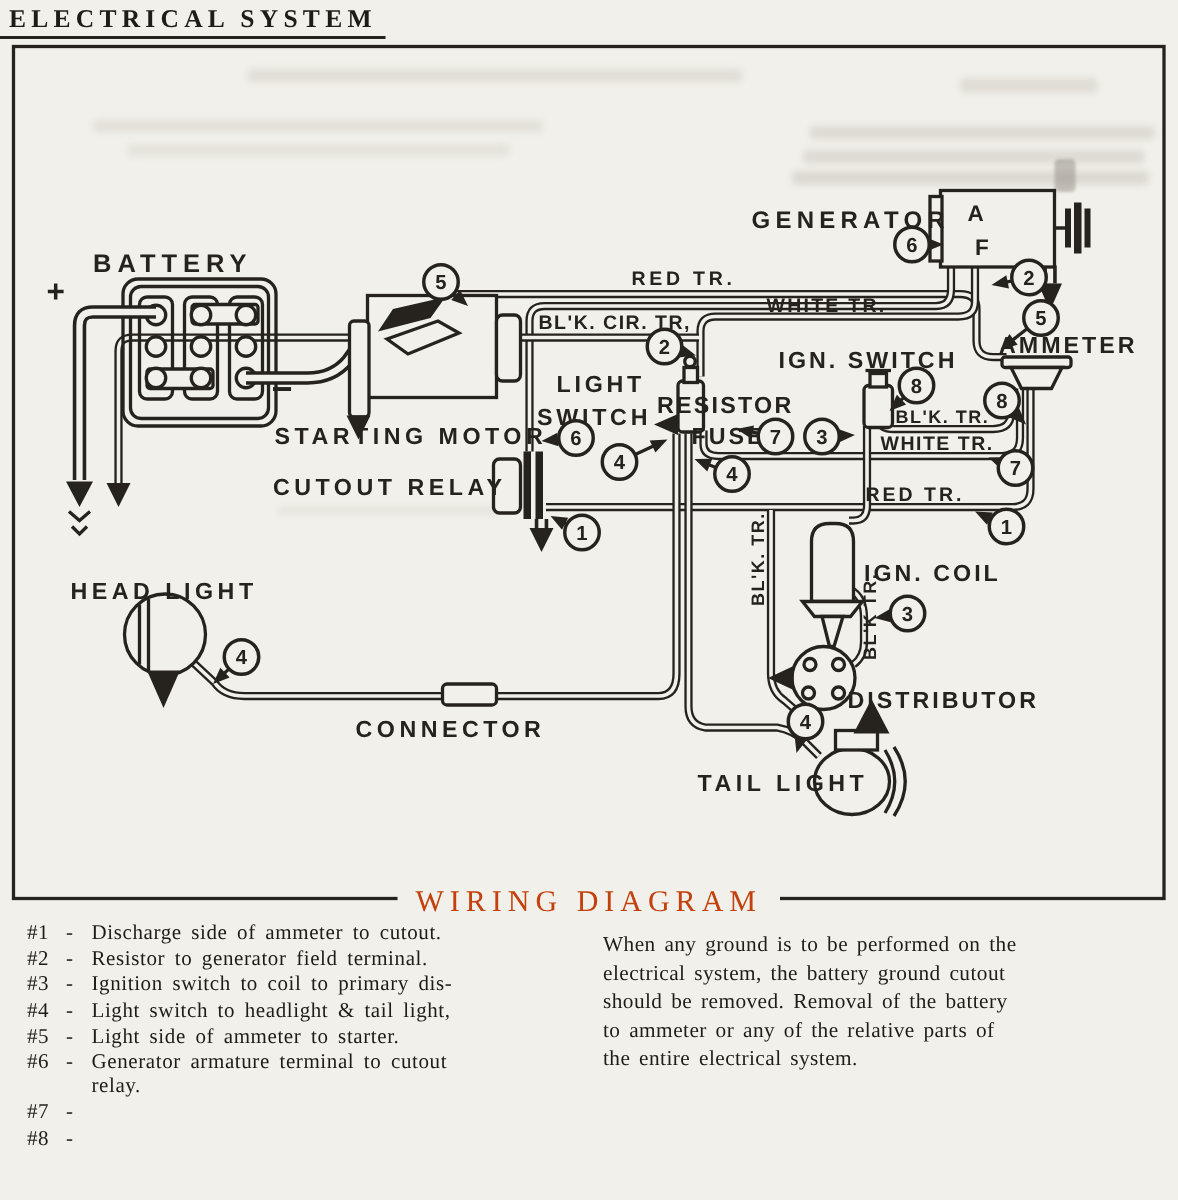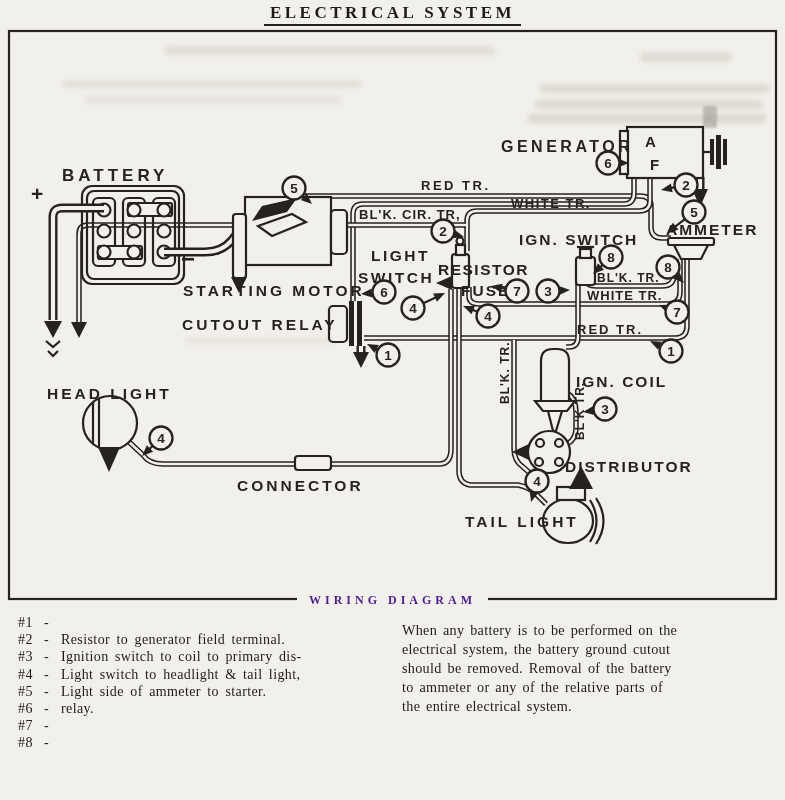--- a/index.html
+++ b/index.html
@@ -2,29 +2,29 @@
 <html><head>
 <meta charset="utf-8">
 <style>
   html,body{margin:0;padding:0}
   body{
     width:785px;height:800px;position:relative;overflow:hidden;
     background:#f2f0ea;
     font-family:"Liberation Serif", serif;
     color:#26231f;
   }
-  .page-title-wrap{position:absolute;top:3px;left:0;width:100%;text-align:center;}
+  .page-title-wrap{position:absolute;top:3px;left:0;width:100%;}
   .page-title{
     display:inline-block;font-size:17px;font-weight:600;letter-spacing:3.5px;
     border-bottom:2px solid #26231f;padding:0 6px 1px 6px;color:#1f1c18;
   }
   .caption-wrap{position:absolute;top:590px;left:0;width:100%;text-align:center;}
   .caption{
-    display:inline-block;font-size:12px;letter-spacing:4px;background:#f2f0ea;
-    padding:0 12px;color:#4c1d95;font-weight:bold;
+    display:inline-block;font-size:20px;letter-spacing:4px;background:#f2f0ea;
+    padding:0 12px;color:#c2410c;
   }
   svg#diagram{position:absolute;left:0;top:0;}
   .wire,.cable{fill:none;stroke:#26231f;stroke-linejoin:round;stroke-linecap:butt}
   .wire{stroke-width:5.5}
   .cable{stroke-width:9}
   .wire-core,.cable-core{fill:none;stroke:#f2f0ea;stroke-linejoin:round;stroke-linecap:butt}
   .wire-core{stroke-width:2.4}
   .cable-core{stroke-width:4.2}
   .shape{fill:#f2f0ea;stroke:#26231f;stroke-width:2.2}
   .outline{fill:none;stroke:#26231f;stroke-width:2.2}
@@ -367,20 +367,23 @@
 </svg>
 
 <div class="caption-wrap">
   <span class="caption">WIRING DIAGRAM</span>
 </div>
 
 <div class="legend" id="legend">
     <div class="lg-item">
       <span class="lg-num">#1</span>
       <span class="lg-dash">-</span>
+      <div class="lg-text">
+        <div>Discharge side of ammeter to cutout.</div>
+      </div>
     </div>
     <div class="lg-item">
       <span class="lg-num">#2</span>
       <span class="lg-dash">-</span>
       <div class="lg-text">
         <div>Resistor to generator field terminal.</div>
       </div>
     </div>
     <div class="lg-item">
       <span class="lg-num">#3</span>
@@ -400,33 +403,34 @@
       <span class="lg-num">#5</span>
       <span class="lg-dash">-</span>
       <div class="lg-text">
         <div>Light side of ammeter to starter.</div>
       </div>
     </div>
     <div class="lg-item">
       <span class="lg-num">#6</span>
       <span class="lg-dash">-</span>
       <div class="lg-text">
+        <div>Generator armature terminal to cutout</div>
         <div>relay.</div>
       </div>
     </div>
     <div class="lg-item">
       <span class="lg-num">#7</span>
       <span class="lg-dash">-</span>
     </div>
     <div class="lg-item">
       <span class="lg-num">#8</span>
       <span class="lg-dash">-</span>
       <div class="lg-text">
       </div>
     </div>
   </div>
 <div class="note" id="note">
-    <div>When any battery is to be performed on the</div>
+    <div>When any ground is to be performed on the</div>
     <div>electrical system, the battery ground cutout</div>
     <div>should be removed.  Removal of the battery</div>
     <div>to ammeter or any of the relative parts of</div>
     <div>the entire electrical system.</div>
   </div>
 
 </body></html>

